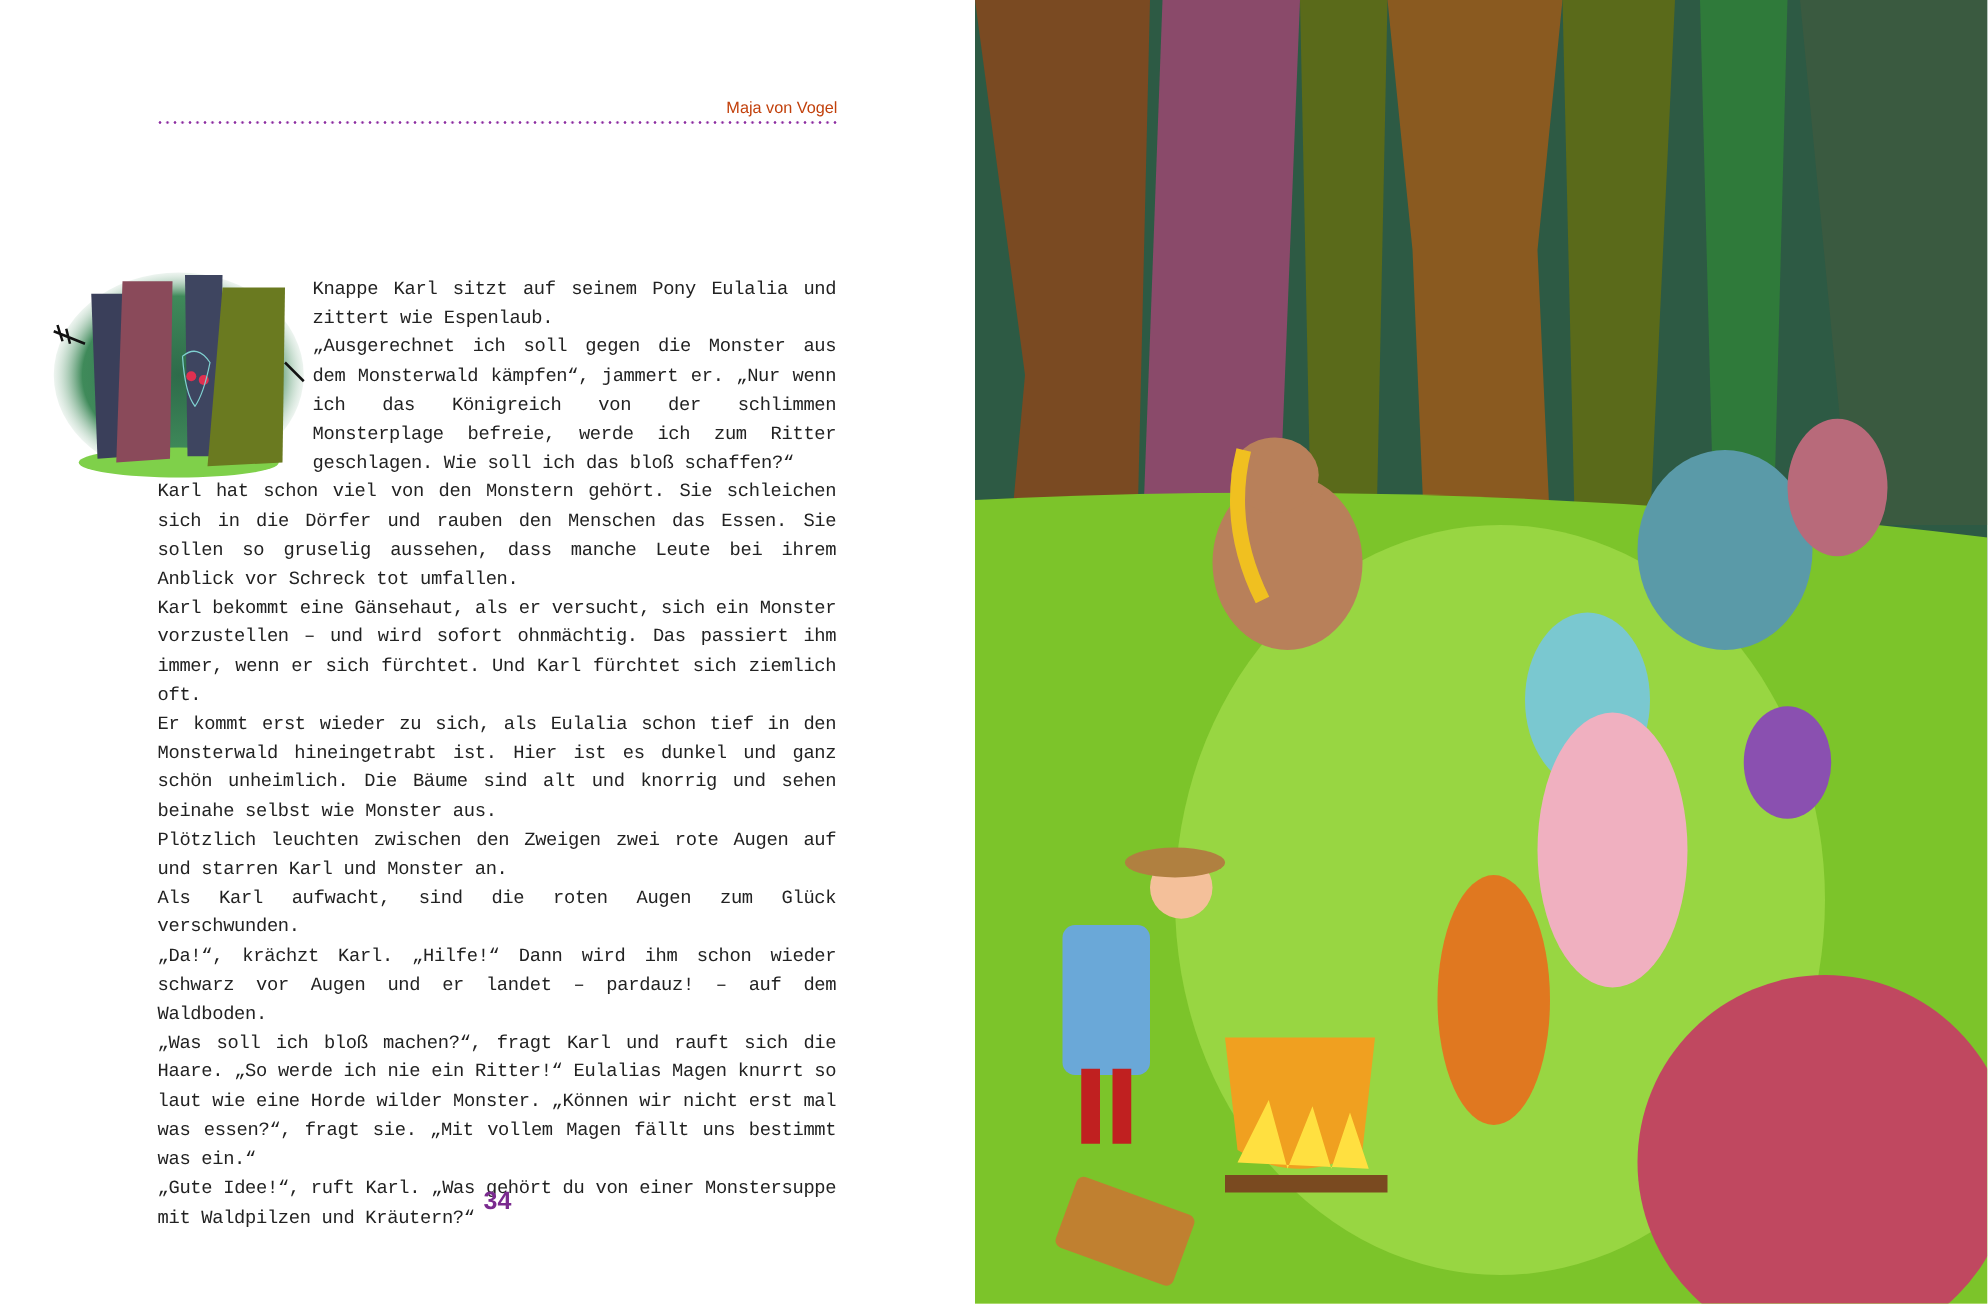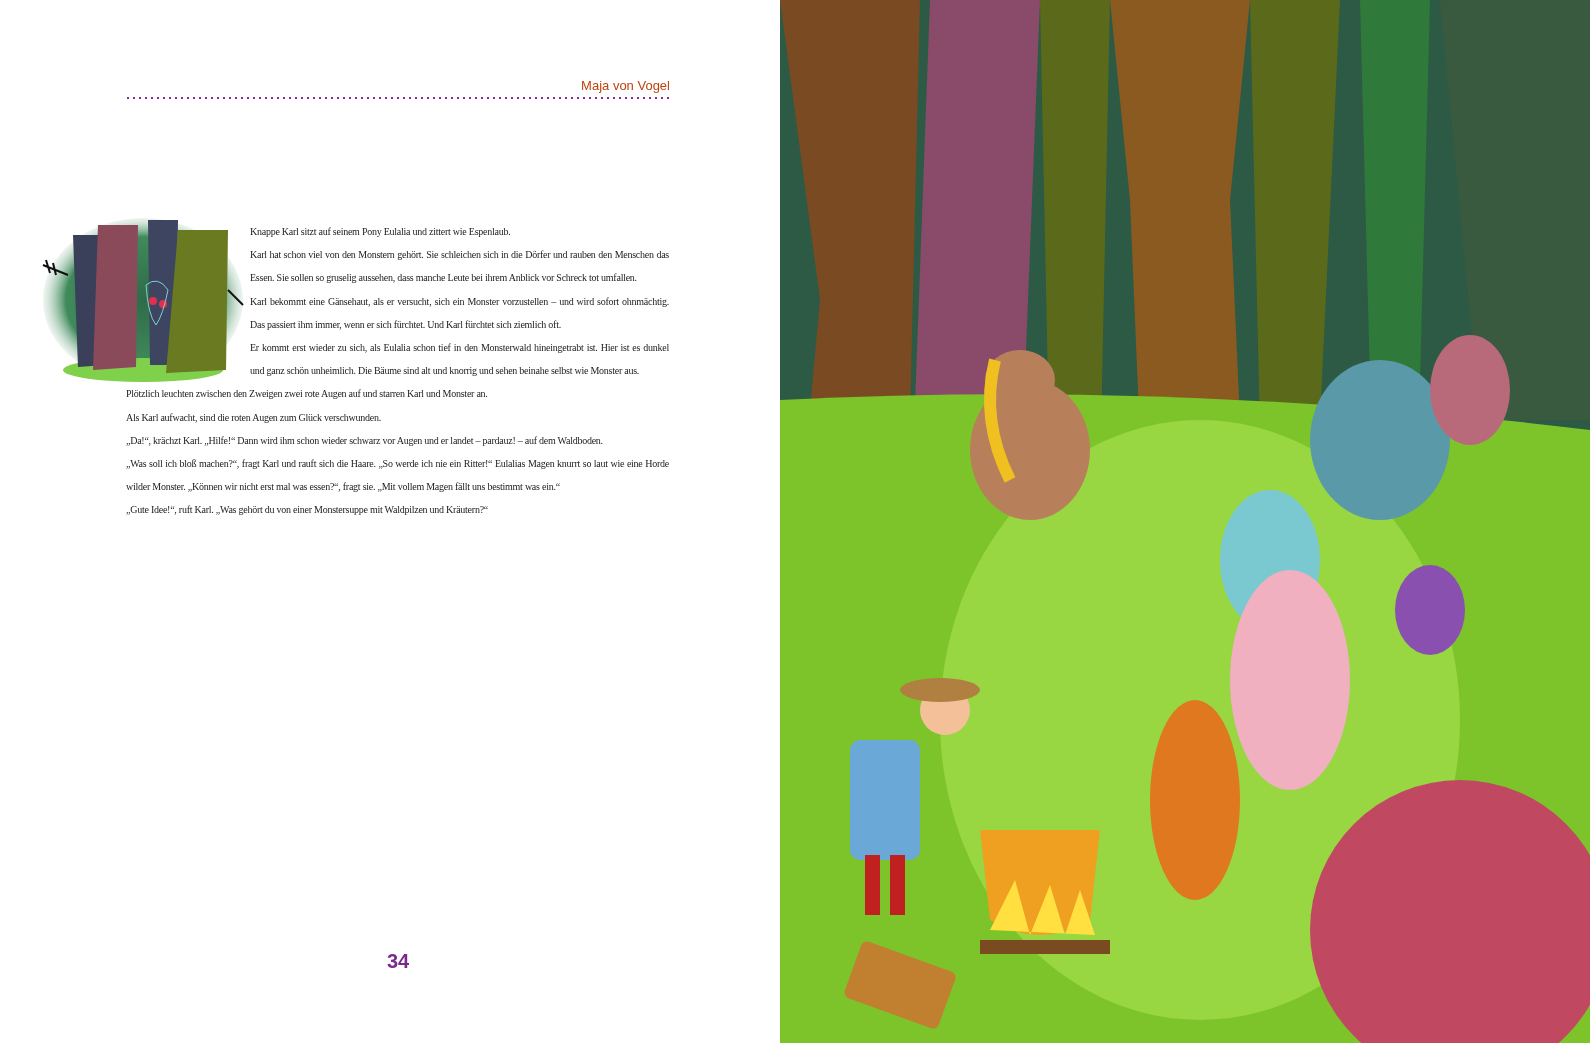--- a/index.html
+++ b/index.html
@@ -23,21 +23,21 @@
     .title {
       position: absolute; left: 125px; top: 138px; width: 545px; text-align: center;
       font-family: "Liberation Sans", sans-serif; font-weight: bold; font-size: 36px;
       color: #e8501f; letter-spacing: -0.5px;
     }
     .vignette {
       position: absolute; left: 38px; top: 205px; width: 210px; height: 180px;
     }
     .text {
       position: absolute; left: 126px; top: 220px; width: 543px;
-      font-family: Liberation Serif, serif; font-size: 10px; line-height: 23.2px;
+      font-family: Liberation Mono, monospace; font-size: 15px; line-height: 23.2px;
       color: #222; text-align: justify; letter-spacing: -0.25px;
     }
     .text p { margin: 0; }
     .float-spacer { float: left; width: 124px; height: 160px; }
     .page-num {
       position: absolute; left: 378px; top: 950px; width: 40px; text-align: center;
       font-family: "Liberation Sans", sans-serif; font-weight: bold; font-size: 20px; color: #7a2a8f;
     }
     .page-right {
       position: absolute; left: 780px; top: 0; width: 810px; height: 1043px; overflow: hidden;
@@ -68,20 +68,21 @@
     <circle cx="115" cy="96" r="4" fill="#e03050"></circle>
     <circle cx="125" cy="99" r="4" fill="#e03050"></circle>
     <path d="M108 80 Q120 70 130 85 Q125 110 118 120 Q110 110 108 80" fill="none" stroke="#7fd0d0" stroke-width="1"></path>
     <path d="M5 60 L30 70 M8 55 L12 68 M15 58 L18 70" stroke="#111" stroke-width="2"></path>
     <path d="M190 85 L205 100" stroke="#111" stroke-width="2"></path>
   </svg>
 
   <div class="text">
     <div class="float-spacer"></div>
     <p>Knappe Karl sitzt auf seinem Pony Eulalia und zittert wie Espenlaub.</p>
+    <p>„Ausgerechnet ich soll gegen die Monster aus dem Monsterwald kämpfen“, jammert er. „Nur wenn ich das Königreich von der schlimmen Monsterplage befreie, werde ich zum Ritter geschlagen. Wie soll ich das bloß schaffen?“</p>
     <p>Karl hat schon viel von den Monstern gehört. Sie schleichen sich in die Dörfer und rauben den Menschen das Essen. Sie sollen so gruselig aussehen, dass manche Leute bei ihrem Anblick vor Schreck tot umfallen.</p>
     <p>Karl bekommt eine Gänsehaut, als er versucht, sich ein Monster vorzustellen – und wird sofort ohnmächtig. Das passiert ihm immer, wenn er sich fürchtet. Und Karl fürchtet sich ziemlich oft.</p>
     <p>Er kommt erst wieder zu sich, als Eulalia schon tief in den Monsterwald hineingetrabt ist. Hier ist es dunkel und ganz schön unheimlich. Die Bäume sind alt und knorrig und sehen beinahe selbst wie Monster aus.</p>
     <p>Plötzlich leuchten zwischen den Zweigen zwei rote Augen auf und starren Karl und Monster an.</p>
     <p>Als Karl aufwacht, sind die roten Augen zum Glück verschwunden.</p>
     <p>„Da!“, krächzt Karl. „Hilfe!“ Dann wird ihm schon wieder schwarz vor Augen und er landet – pardauz! – auf dem Waldboden.</p>
     <p>„Was soll ich bloß machen?“, fragt Karl und rauft sich die Haare. „So werde ich nie ein Ritter!“ Eulalias Magen knurrt so laut wie eine Horde wilder Monster. „Können wir nicht erst mal was essen?“, fragt sie. „Mit vollem Magen fällt uns bestimmt was ein.“</p>
     <p>„Gute Idee!“, ruft Karl. „Was gehört du von einer Monstersuppe mit Waldpilzen und Kräutern?“</p>
   </div>
 

